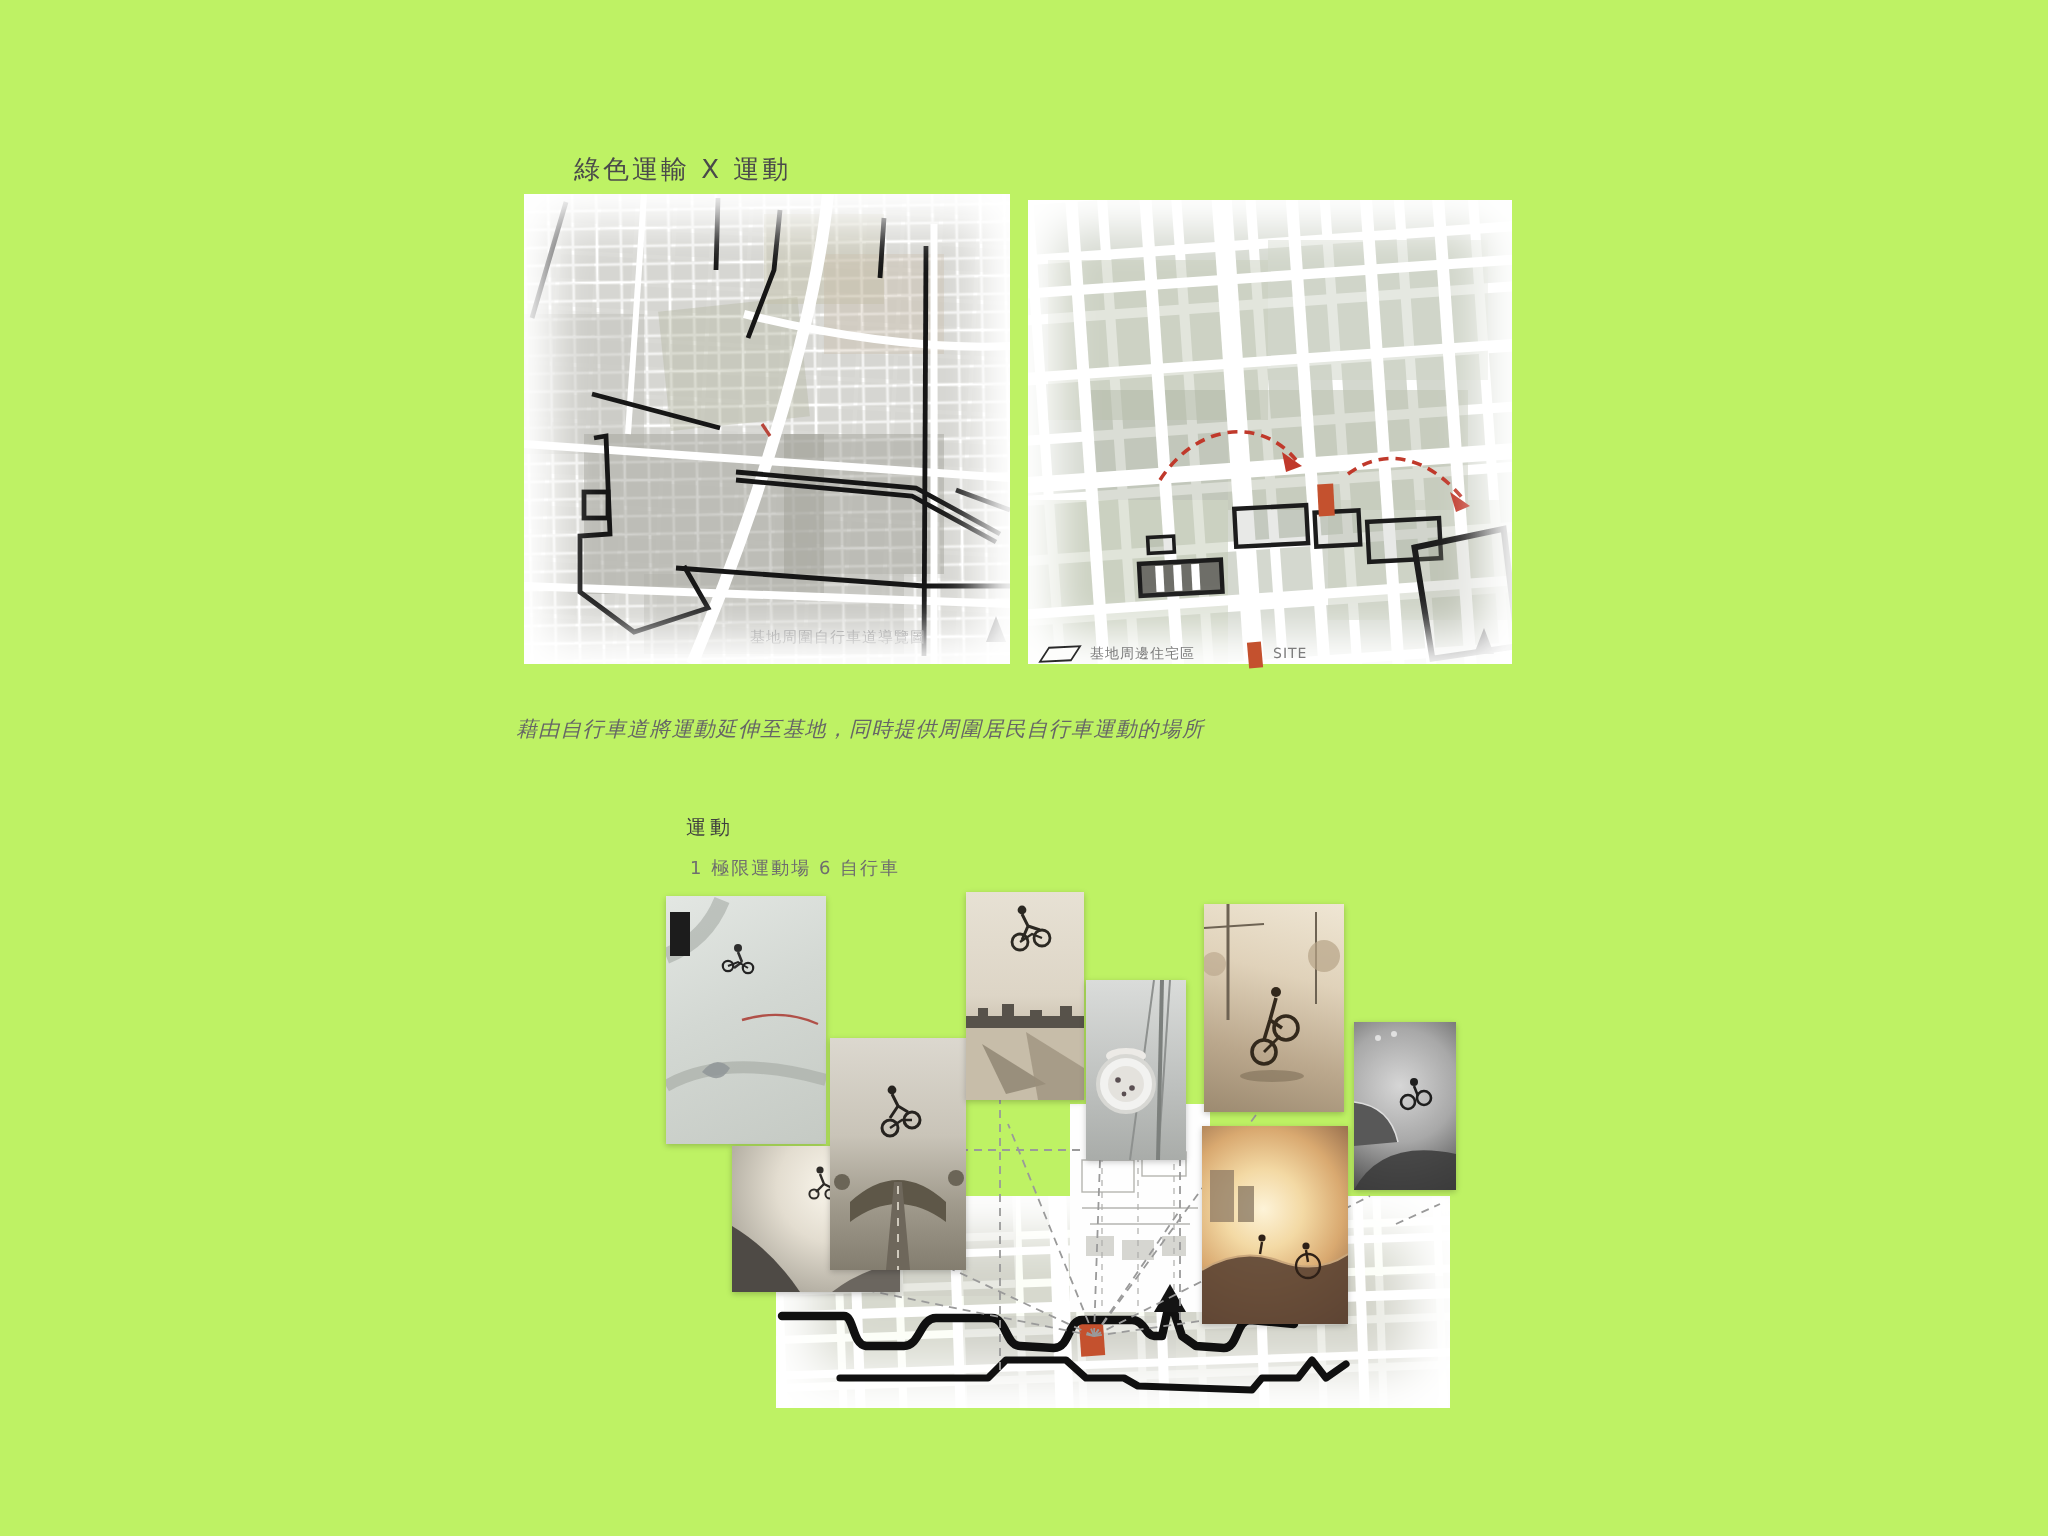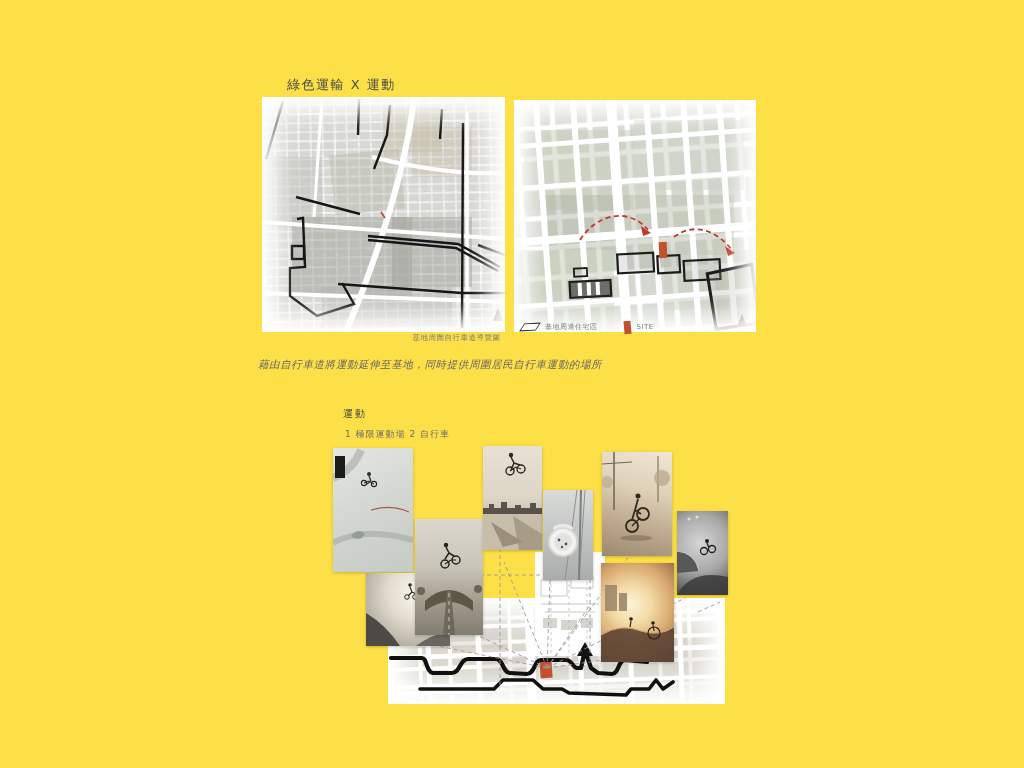--- a/index.html
+++ b/index.html
@@ -1,22 +1,22 @@
 <!DOCTYPE html>
 <html><head>
 <meta charset="utf-8">
 <style>
   html,body{margin:0;padding:0;background:#fff;}
-  #canvas{position:relative;width:1024px;height:768px;background:#fde047;overflow:hidden;
+  #canvas{position:relative;width:1024px;height:768px;background:#bef264;overflow:hidden;
           font-family:"DejaVu Sans","Liberation Sans",sans-serif;}
   .abs{position:absolute;}
   .t1{left:287px;top:76px;font-size:13px;color:#4a4a4a;letter-spacing:1.5px;}
   .t2{left:343px;top:407px;font-size:10px;color:#3f3f3f;letter-spacing:2px;}
   .sub{left:345px;top:428px;font-size:9px;color:#6e6e6e;letter-spacing:1px;}
-  .cap{left:375px;top:333px;width:163px;font-size:7.5px;color:#7a7a7a;text-align:center;letter-spacing:.5px;}
+  .cap{left:375px;top:314px;width:163px;font-size:7.5px;color:#7a7a7a;text-align:left;letter-spacing:.5px;}
   .desc{left:258px;top:358px;font-size:10.5px;color:#666;letter-spacing:.6px;font-style:italic;}
   .map{position:absolute;}
   .map svg{position:absolute;left:0;top:0;}
   .fade{position:absolute;inset:0;box-shadow:inset 0 0 22px 15px #ffffff;pointer-events:none;z-index:2;}
   .fade2{position:absolute;inset:0;box-shadow:inset 0 0 26px 20px #ffffff;pointer-events:none;z-index:2;}
   #leftmap{left:262px;top:97px;width:243px;height:235px;}
   #rightmap{left:514px;top:100px;width:242px;height:232px;}
   #legend{position:absolute;left:4px;top:219px;width:236px;height:16px;display:flex;align-items:center;
           font-size:7px;color:#7c7c7c;z-index:3;letter-spacing:.5px;}
   .lg-par{display:inline-block;width:14px;height:6px;border:1.5px solid #2a2a2a;background:#fdfdfb;
@@ -156,21 +156,21 @@
       <span class="lg-par"></span>
       <span>基地周邊住宅區</span>
       <span class="lg-site"></span>
       <span>SITE</span>
     </div>
   </div>
 
   <div class="abs desc">藉由自行車道將運動延伸至基地，同時提供周圍居民自行車運動的場所</div>
 
   <div class="abs t2">運動</div>
-  <div class="abs sub">1 極限運動場   2 自行車</div>
+  <div class="abs sub">1 極限運動場   6 自行車</div>
 
   <div class="abs" id="bottommap">
     <svg width="337" height="106" viewBox="0 0 337 106">
       <defs>
         <pattern id="bmg" width="30" height="24" patternUnits="userSpaceOnUse" patternTransform="rotate(-2)">
           <rect width="30" height="24" fill="#ffffff"></rect>
           <rect x="2" y="2" width="26" height="20" fill="#d8d8d4"></rect>
         </pattern>
       </defs>
       <rect width="337" height="106" fill="url(#bmg)" opacity="0.95"></rect>

